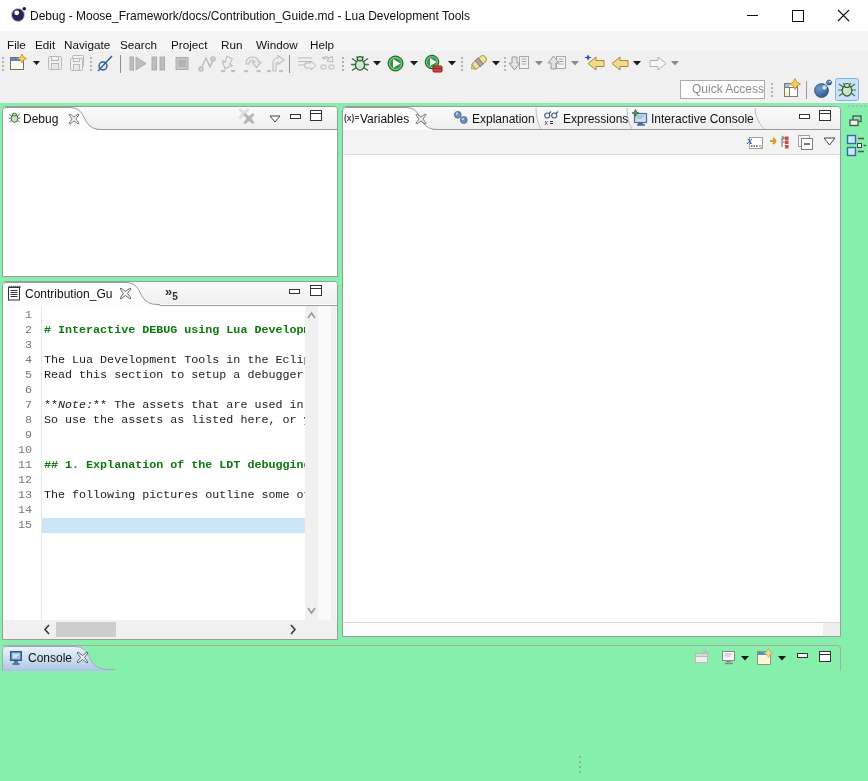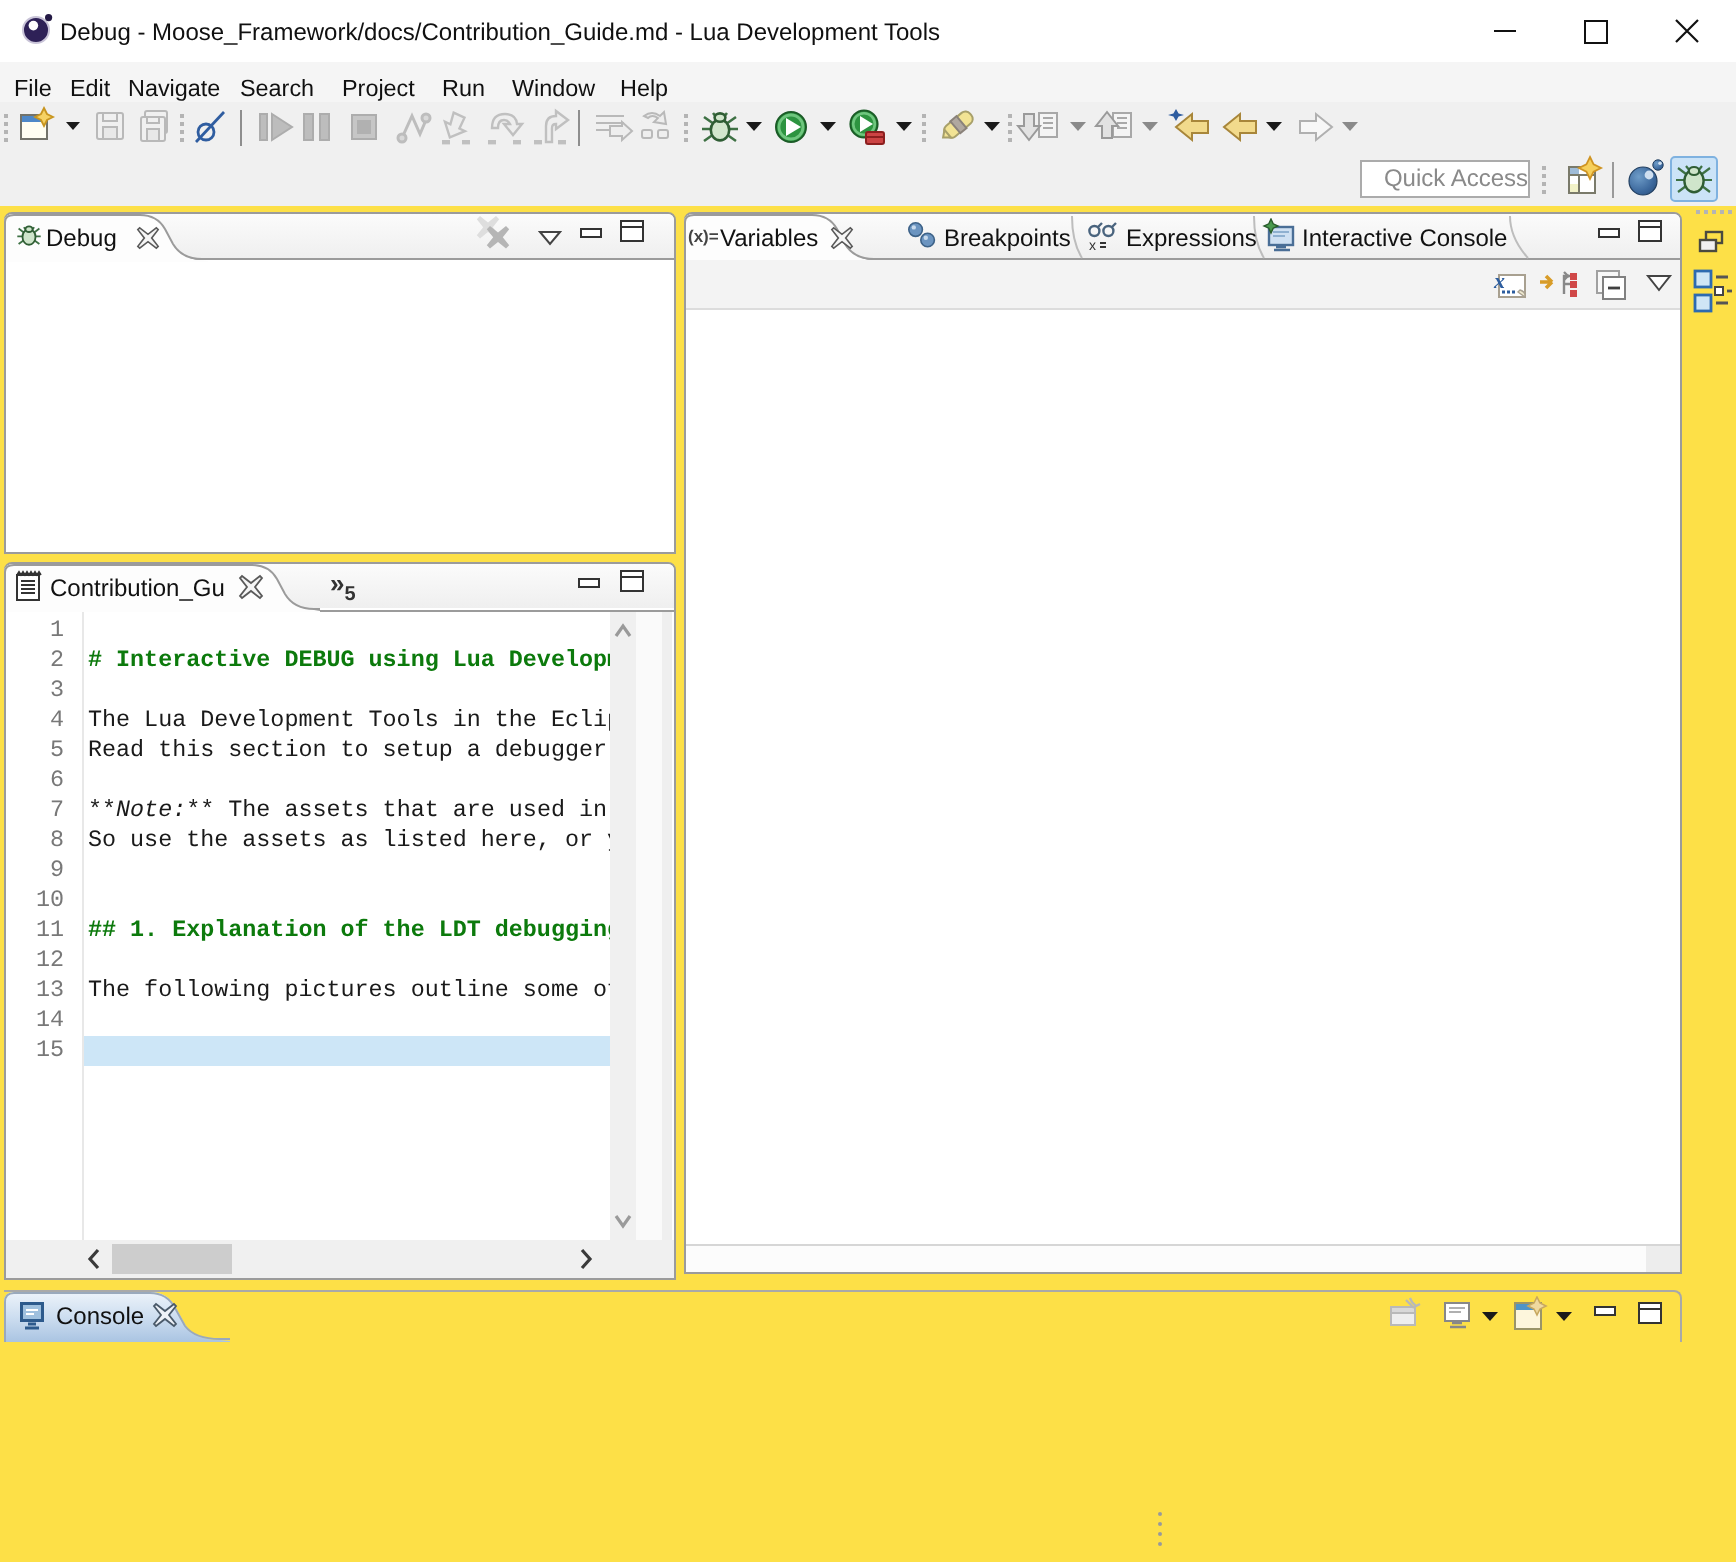--- a/index.html
+++ b/index.html
@@ -1,17 +1,17 @@
 <!DOCTYPE html>
 <html><head>
 <meta charset="utf-8">
 <style>
 html,body{margin:0;padding:0;}
 body{width:868px;height:781px;background:#f0f0f0;font-family:"Liberation Sans",sans-serif;overflow:hidden;}
-.app{position:relative;width:868px;height:781px;background:#fde047;}
+.app{position:relative;width:868px;height:781px;background:#86efac;}
 .abs{position:absolute;}
 .titlebar{left:0;top:0;width:868px;height:31px;background:#ffffff;}
 .title-text{left:30px;top:9px;font-size:12px;color:#101010;white-space:nowrap;}
 .menubar{left:0;top:31px;width:868px;height:20px;background:#f5f5f5;}
 .menu-item{position:absolute;top:38px;font-size:11.7px;color:#101010;text-align:right;}
 .tb1{left:0;top:51px;width:868px;height:26px;background:#f0f0f0;}
 .tb2{left:0;top:77px;width:868px;height:26px;background:#f0f0f0;}
 .panel{position:absolute;background:#ffffff;border:1px solid #9b9b9b;border-radius:4px 4px 0 0;box-sizing:border-box;}
 .tabsvg{position:absolute;left:0;top:0;}
 .tablabel{position:absolute;font-size:12px;color:#111;white-space:nowrap;}
@@ -357,21 +357,21 @@
   <path d="M2,1 L6.5,4.5 L11,1 L12,2 L8.5,6.5 L12,11 L11,12 L6.5,8.5 L2,12 L1,11 L4.5,6.5 L1,2 Z" fill="#f6f6f6" stroke="#5a5a5a" stroke-width="0.9"></path>
 </svg>
 
 <svg class="abs" style="left:453px;top:110px" width="16" height="16" viewBox="0 0 16 16">
   <circle cx="4.8" cy="4.8" r="3.4" fill="#6b94c0" stroke="#3d6288" stroke-width="0.8"></circle>
   <circle cx="3.8" cy="3.6" r="1.2" fill="#cyan" opacity="0"></circle>
   <circle cx="3.9" cy="3.7" r="1.1" fill="#c8daec"></circle>
   <circle cx="10.8" cy="10" r="3.4" fill="#6b94c0" stroke="#3d6288" stroke-width="0.8"></circle>
   <circle cx="9.9" cy="8.9" r="1.1" fill="#c8daec"></circle>
 </svg>
-<div class="abs tablabel" style="left:472px;top:112px;">Breakpoints</div>
+<div class="abs tablabel" style="left:472px;top:112px;">Explanation</div>
 
 <svg class="abs" style="left:543px;top:109px" width="18" height="18" viewBox="0 0 18 18">
   <g fill="none" stroke="#4a647e" stroke-width="1.2">
     <circle cx="4.2" cy="6.5" r="2.5"></circle>
     <circle cx="11.2" cy="6.5" r="2.5"></circle>
     <path d="M6,4.5 L8,2.5 M13,4.5 L15,2.5"></path>
   </g>
   <text x="1.5" y="16" font-size="7" fill="#333" font-family="Liberation Sans">x</text>
   <path d="M7,12.5 h3 M7,14.5 h3" stroke="#333" stroke-width="1"></path>
 </svg>

